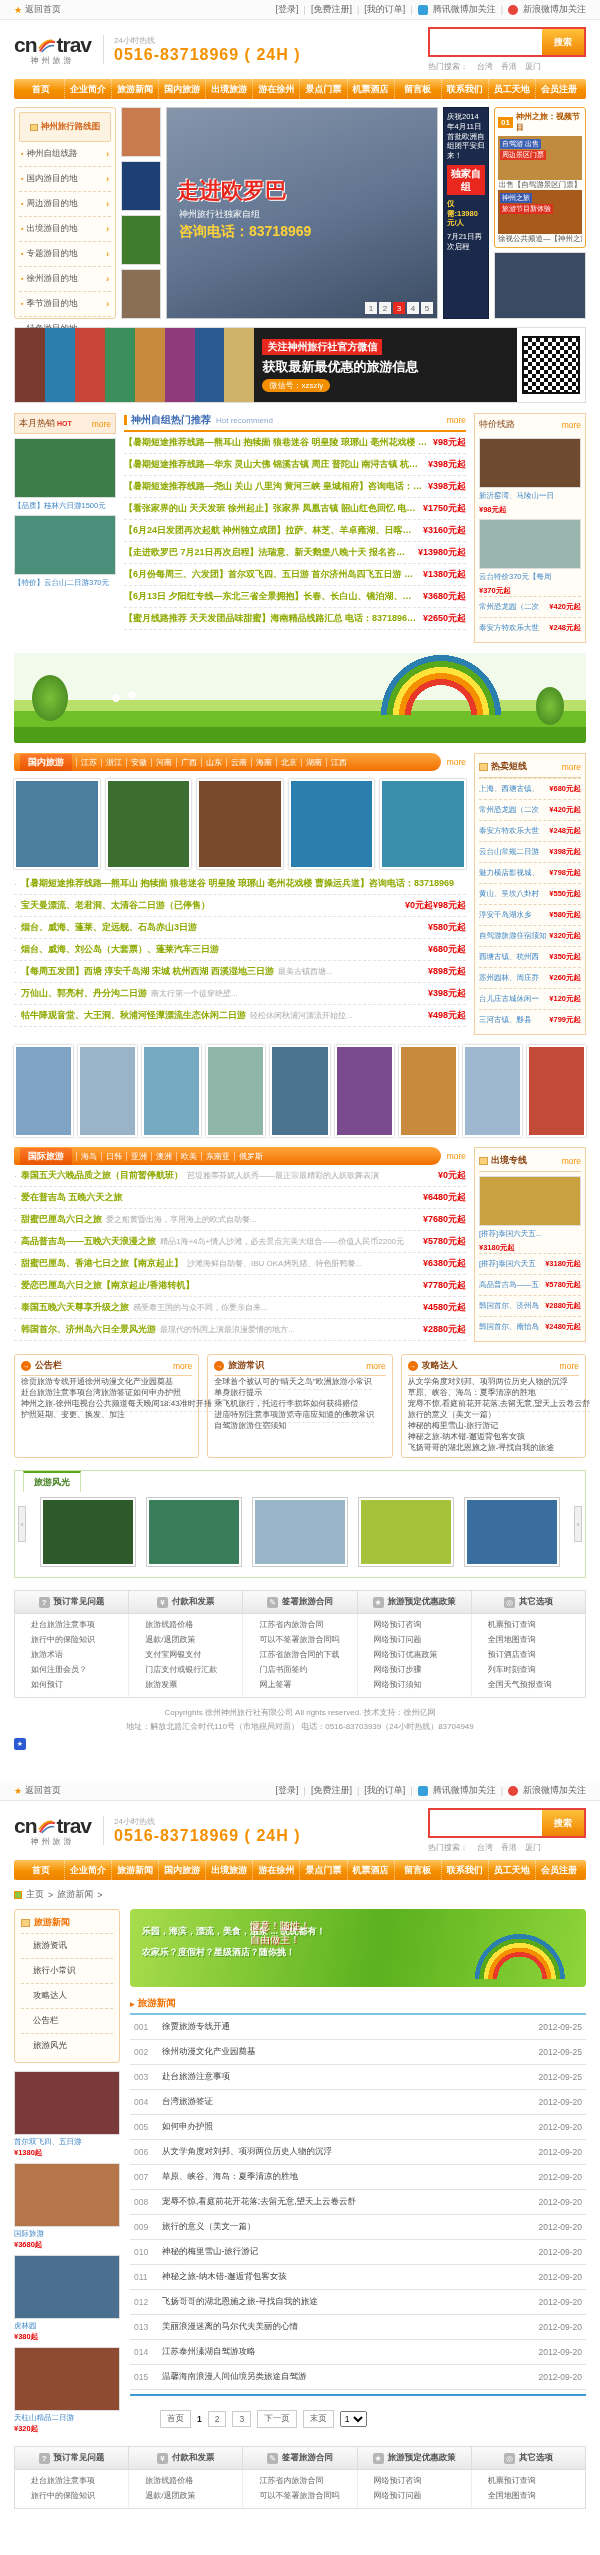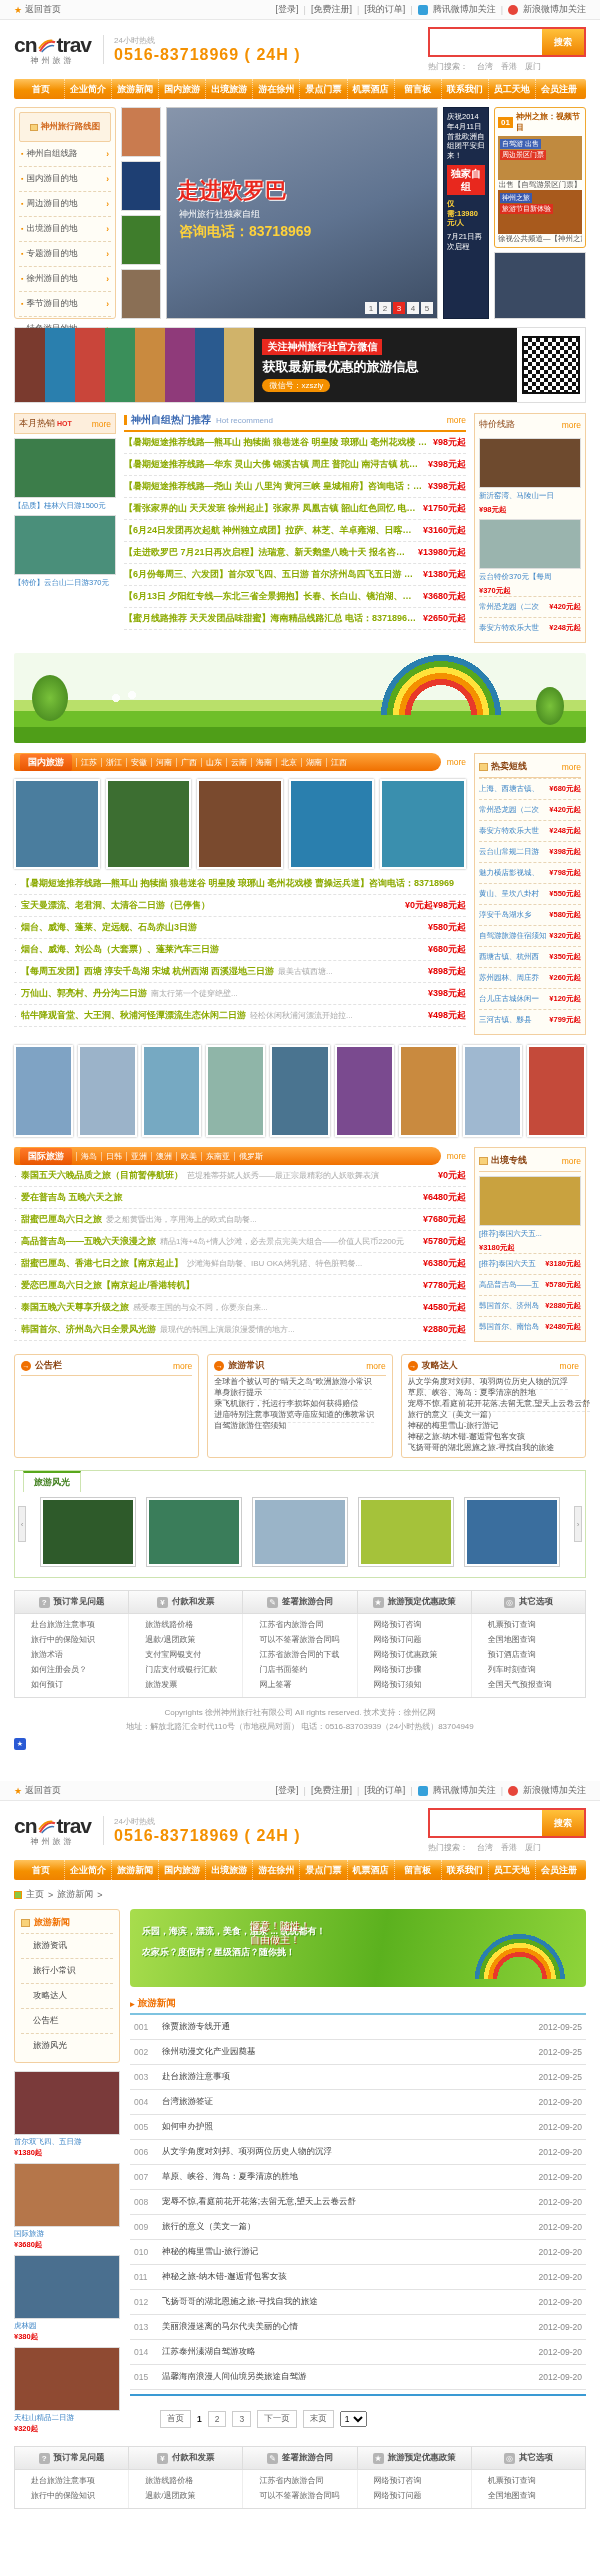--- a/index.html
+++ b/index.html
@@ -748,20 +748,21 @@
     </div>
   </div>
 
   <div class="boards">
     <div class="board">
       <div class="b-head">
         <span class="b-ico">→</span>
         <span class="b-title">公告栏</span>
         <a class="more">more</a>
       </div>
+      <div><a class="b-item">徐贾旅游专线开通</a><a class="b-item">徐州动漫文化产业园奠基</a><a class="b-item">赴台旅游注意事项</a><a class="b-item">台湾旅游签证</a><a class="b-item">如何申办护照</a><a class="b-item">神州之旅-徐州电视台公共频道每天晚间18:43准时开播</a><a class="b-item">护照延期、变更、换发、加注</a></div>
     </div>
     <div class="board">
       <div class="b-head">
         <span class="b-ico">→</span>
         <span class="b-title">旅游常识</span>
         <a class="more">more</a>
       </div>
       <div><a class="b-item">全球首个被认可的“晴天之岛”</a><a class="b-item">欧洲旅游小常识</a><a class="b-item">单身旅行提示</a><a class="b-item">乘飞机旅行，托运行李损坏如何获得赔偿</a><a class="b-item">进庙特别注意事项</a><a class="b-item">游览寺庙应知道的佛教常识</a><a class="b-item">自驾游旅游住宿须知</a></div>
     </div>
     <div class="board">

